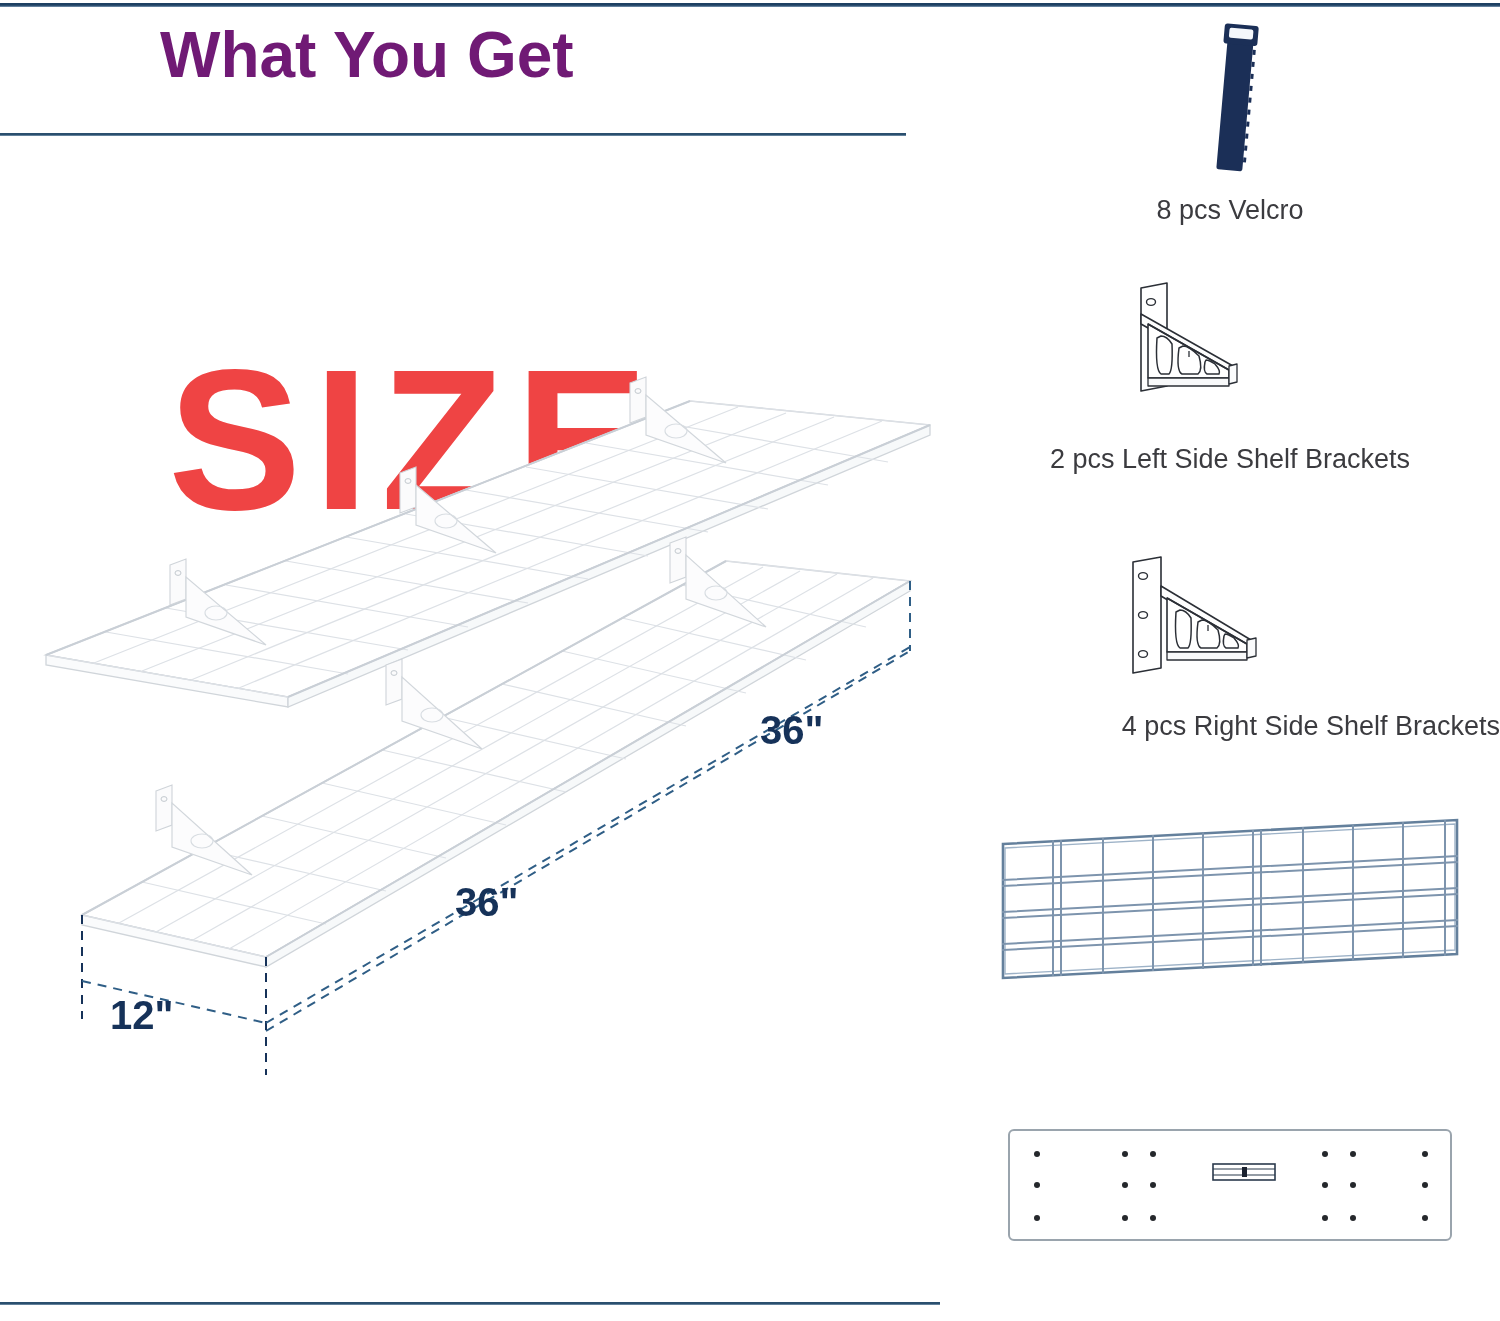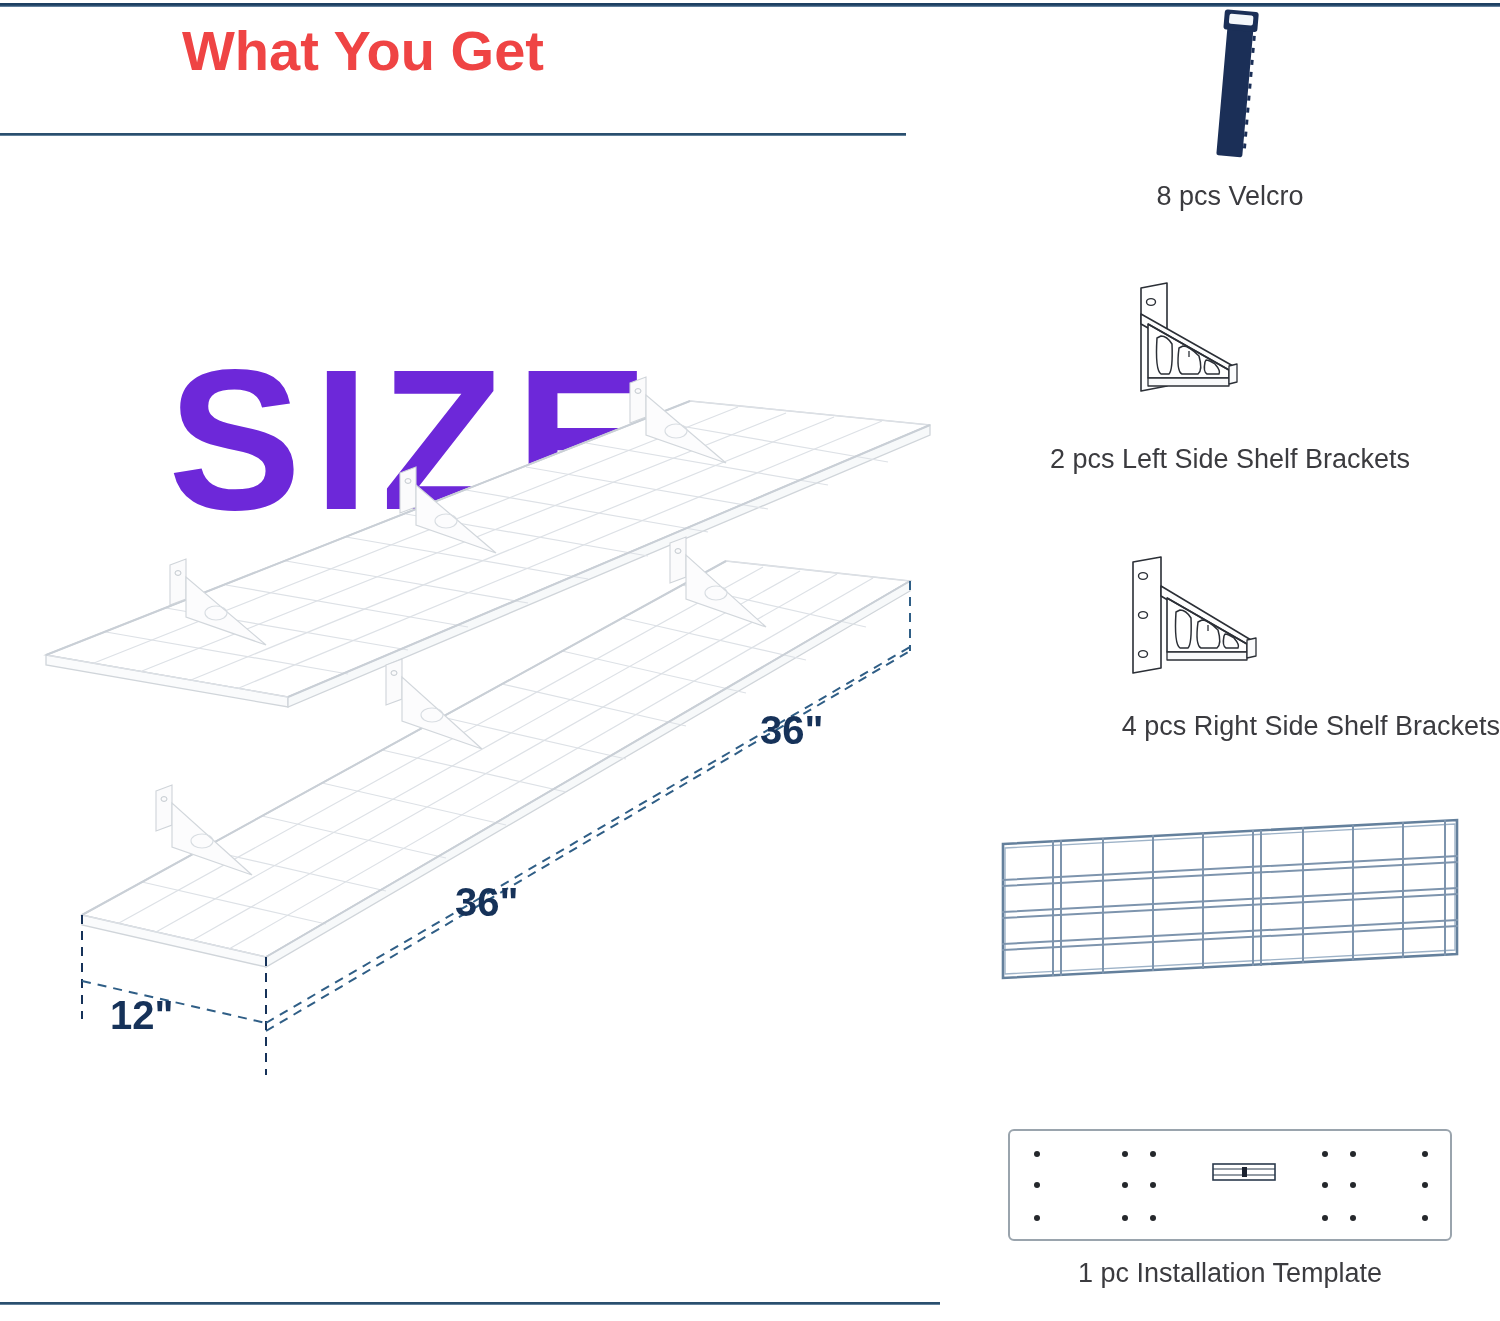--- a/index.html
+++ b/index.html
@@ -34,39 +34,39 @@
   .rule-bottom {
     position: absolute;
     left: 0; top: 1302px;
     width: 940px; height: 3px;
     background: linear-gradient(to bottom, #2a4f6e 0%, #2a4f6e 60%, #8aa4ba 100%);
   }
 
   
   .page-title {
     position: absolute;
-    left: 182px;
+    left: 160px;
     top: 22px;
-    font-size: 56px;
+    font-size: 64px;
     font-weight: bold;
-    color: #ef4444;
+    color: #701a75;
     letter-spacing: 0px;
     line-height: 1.05;
     white-space: nowrap;
     font-family: "Liberation Sans", sans-serif;
   }
 
   
   .watermark {
     position: absolute;
     left: 168px;
     top: 340px;
     font-size: 200px;
     font-weight: bold;
-    color: #6d28d9;
+    color: #ef4444;
     letter-spacing: 12px;
     line-height: 1;
     white-space: nowrap;
     user-select: none;
   }
 
   
   .shelf-stage {
     position: absolute;
     left: 30px;
@@ -93,21 +93,21 @@
     display: block;
     margin: 0 auto;
   }
   .part-label {
     font-size: 27px;
     color: #3b3b3f;
     font-family: "Liberation Sans", sans-serif;
     white-space: nowrap;
     line-height: 1.2;
   }
-  .p-velcro   { top: 0; }
+  .p-velcro   { top: 14px; }
   .p-left     { top: 278px; }
   .p-right    { top: 540px; text-align: right; }
   .p-grid     { top: 812px; }
   .p-template { top: 1122px; }
 </style>
 </head>
 <body>
 
 <div id="page">
 
@@ -389,20 +389,19 @@
           <circle cx="430" cy="96" r="3"></circle>
         </g>
 
         <g>
           <rect x="218" y="42" width="62" height="16" fill="#ffffff" stroke="#2b3a4d" stroke-width="1.6"></rect>
           <line x1="218" y1="47" x2="280" y2="47" stroke="#2b3a4d" stroke-width="1.2"></line>
           <line x1="218" y1="53" x2="280" y2="53" stroke="#2b3a4d" stroke-width="1.2"></line>
           <rect x="247" y="45" width="5" height="10" fill="#1b2230"></rect>
         </g>
       </svg>
-      <div class="part-label">1 pc Installation Template</div>
     </div>
 
   </div>
 
   <div class="rule-bottom"></div>
 
 </div>
 
 </body></html>

